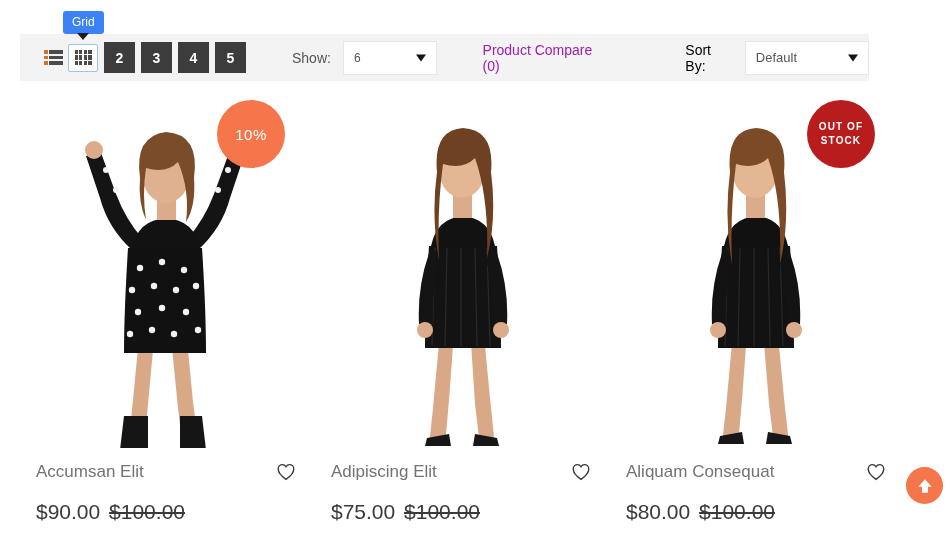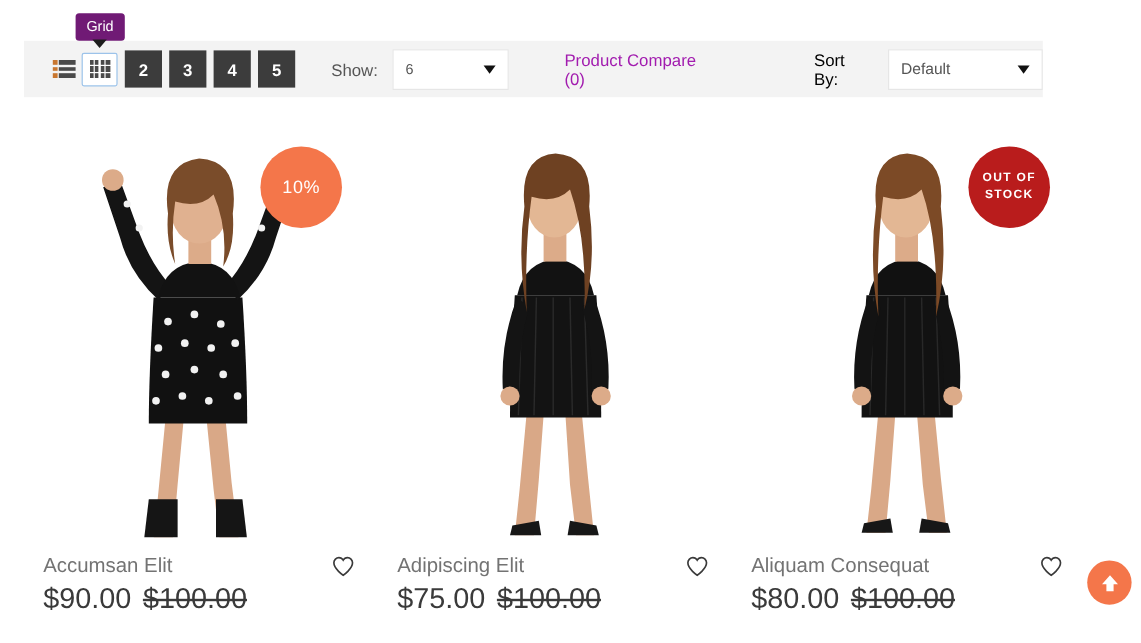--- a/index.html
+++ b/index.html
@@ -76,21 +76,21 @@
     display: flex;
     align-items: center;
     justify-content: center;
     margin-right: 6px;
     cursor: pointer;
     border: none;
     font-family: "Liberation Sans", sans-serif;
   }
 
   .show-label {
-    margin-left: 24px;
+    margin-left: 40px;
     font-size: 14px;
     color: #555555;
   }
 
   .select-box {
     position: relative;
     margin-left: 12px;
     width: 98px;
     height: 34px;
     background: #ffffff;
@@ -130,21 +130,21 @@
   }
 
   .select-box.sort { margin-left: 12px; width: 130px; }
   .select-box.sort .val { font-size: 13px; }
 
   
   .tooltip {
     position: absolute;
     left: 63px;
     top: 11px;
-    background: #701a75;
+    background: #3b82f6;
     color: #ffffff;
     font-size: 12px;
     padding: 4px 9px 5px;
     border-radius: 3px;
     line-height: 1.2;
     z-index: 30;
   }
   .tooltip::after {
     content: "";
     position: absolute;
@@ -178,21 +178,21 @@
     height: 350px;
     background: #ffffff;
     overflow: hidden;
     cursor: pointer;
   }
 
   .thumb svg { display: block; width: 100%; height: 100%; }
 
   .badge {
     position: absolute;
-    top: 24px;
+    top: 2px;
     right: 28px;
     width: 68px;
     height: 68px;
     border-radius: 50%;
     display: flex;
     align-items: center;
     justify-content: center;
     text-align: center;
     color: #ffffff;
     z-index: 5;
@@ -226,23 +226,23 @@
     white-space: nowrap;
   }
   .heart {
     margin-left: auto;
     width: 22px; height: 22px;
     cursor: pointer;
     display: flex; align-items: center; justify-content: center;
   }
 
   .prices {
-    margin-top: 3px;
+    margin-top: 17px;
     padding-left: 16px;
-    font-size: 24px;
+    font-size: 21px;
     color: #3a3a3a;
   }
   .prices .old {
     text-decoration: line-through;
     color: #3a3a3a;
     margin-left: 3px;
   }
 
   
   .scrolltop {

